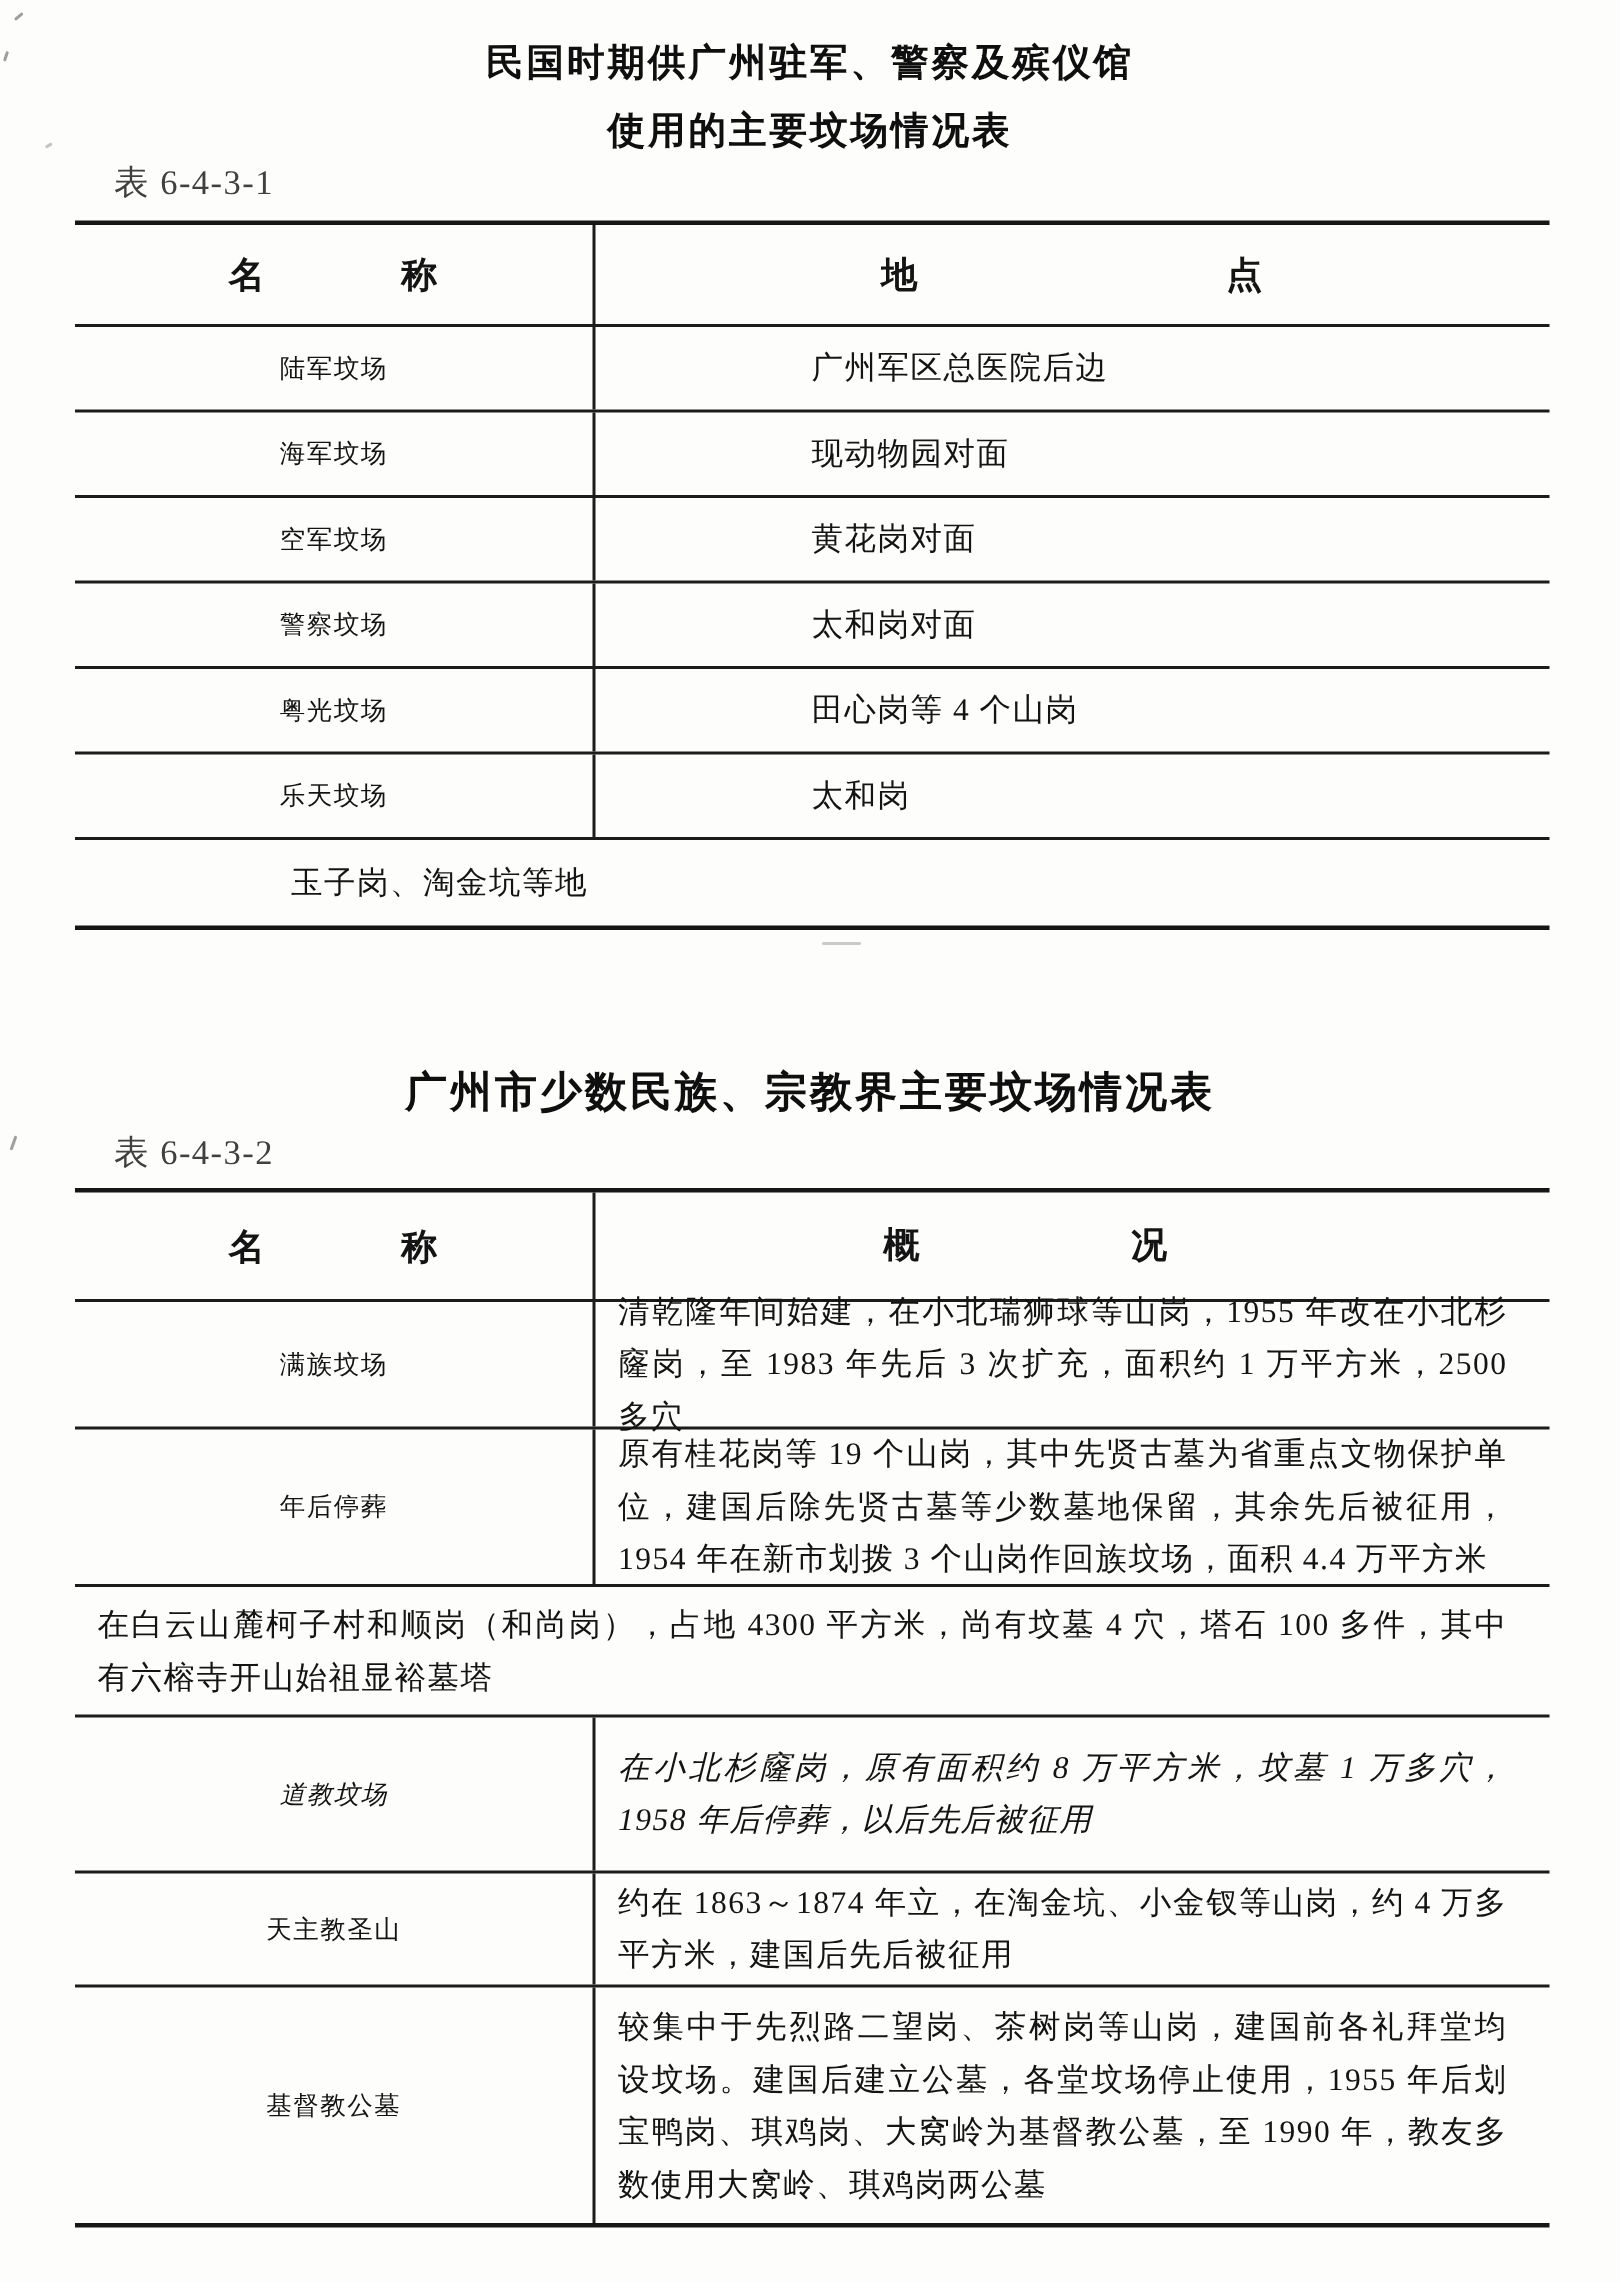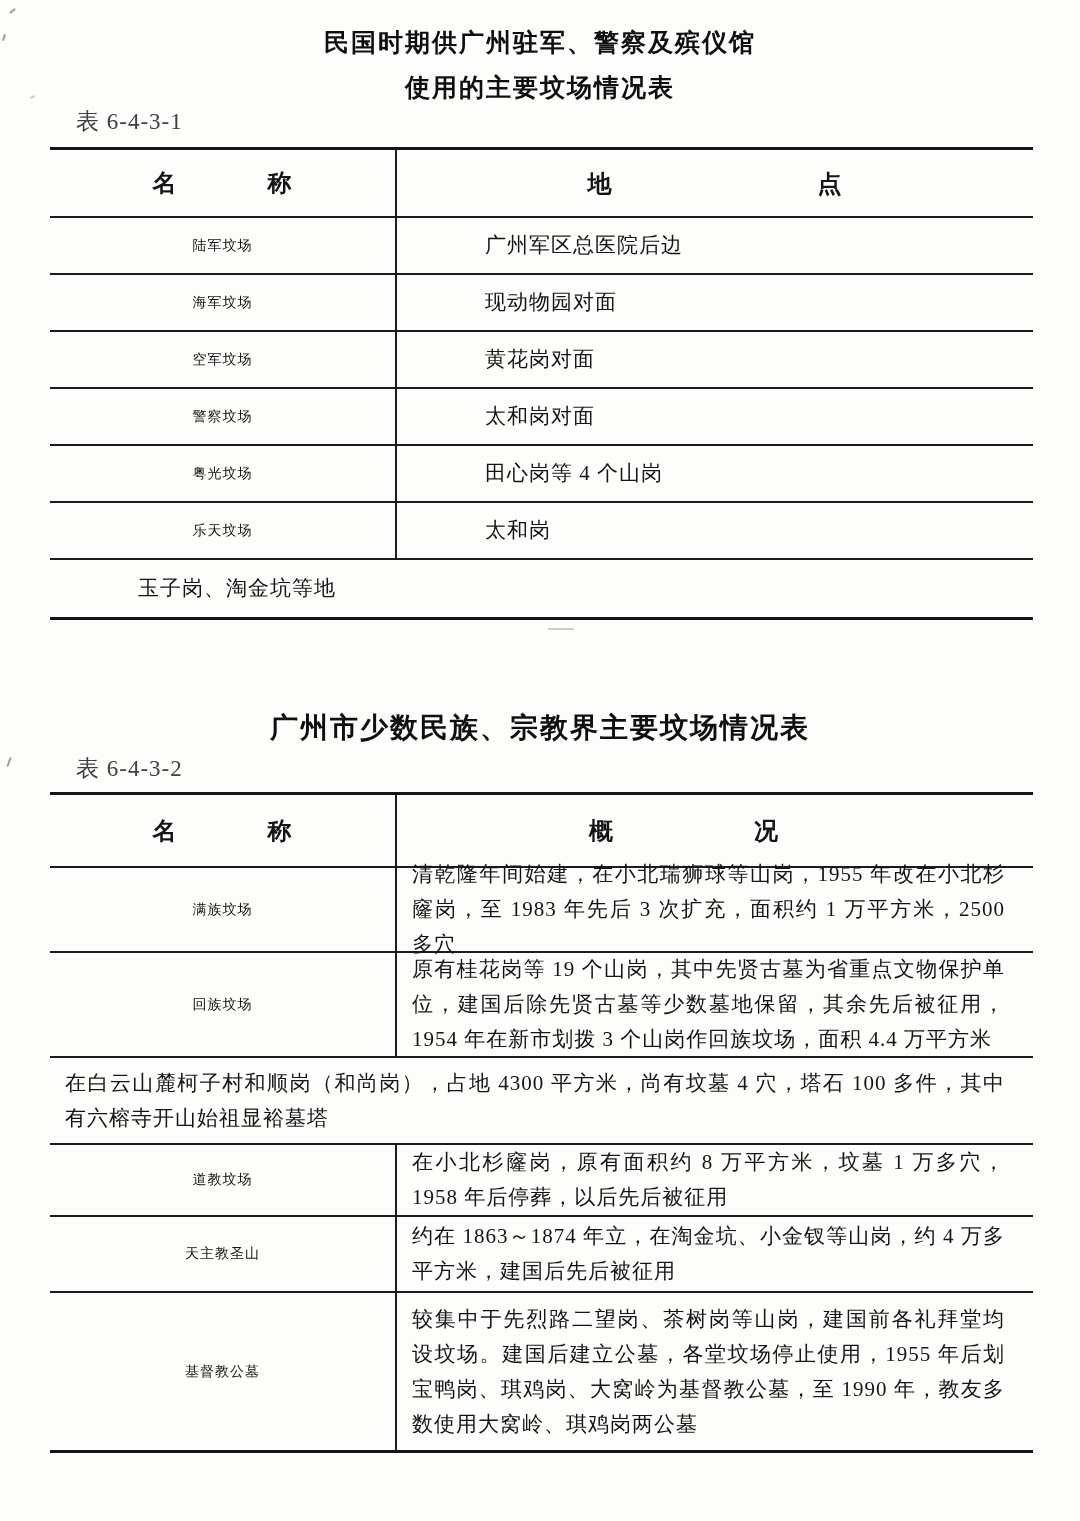--- a/index.html
+++ b/index.html
@@ -36,49 +36,49 @@
   .t1 { top:147px; }
   .t2 { top:792px; }
   .tr { display:flex; border-bottom:2px solid #1c1c1c; }
   .tr:last-child { border-bottom:none; }
   .td { display:flex; align-items:center; }
   .c1 {
     width:347px; flex:0 0 347px;
     border-right:2px solid #1c1c1c;
     justify-content:center;
     text-align:center;
-    font-size:14px; letter-spacing:1px;
+    font-size:17px; letter-spacing:1px;
   }
   .c2 { flex:1; font-size:21px; letter-spacing:1px; line-height:35px; }
 
   
   .hdr {
     font-family:"Liberation Sans","DejaVu Sans",sans-serif;
     font-weight:700; font-size:24px;
   }
   .hdr.c2 { justify-content:center; }
   .spread { display:flex; justify-content:center; align-items:center; }
   .g90  { gap:90px; }
   .g205 { gap:205px; }
   .g140 { gap:140px; margin-right:62px; }
 
   
   .t1 .tr.hrow { height:68px; }
   .t1 .tr.drow { height:57px; }
-  .t1 .c2.loc { justify-content:flex-start; padding-left:88px; }
+  .t1 .c2.loc { justify-content:flex-start; padding-left:120px;margin-left:24px; }
 
   
   .t2 .tr.hrow { height:73px; }
   .t2 .c2.desc {
     justify-content:flex-start;
     padding:6px 28px 6px 15px;
     text-align:justify;
   }
   .rh1 { height:85px; }  .rh2 { height:105px; } .rh3 { height:87px; }
-  .rh4 { height:72px; }  .rh5 { height:76px; }  .rh6 { height:157px; }
+  .rh4 { height:104px;font-style:italic; }  .rh5 { height:76px; }  .rh6 { height:157px; }
 
   
   .mark { position:absolute; background:#6b6b6b; border-radius:1px; opacity:.65; }
   .m1 { left:9px;  top:10px;  width:7px; height:2px; transform:rotate(-40deg); }
   .m2 { left:3px;  top:34px;  width:2px; height:7px; transform:rotate(18deg); }
   .m3 { left:30px; top:96px;  width:5px; height:2px; transform:rotate(-30deg); opacity:.4; }
   .m4 { left:8px;  top:757px; width:2px; height:10px; transform:rotate(20deg); }
   .m5 { left:548px; top:628px; width:26px; height:2px; opacity:.35; }
 </style>
 </head>
@@ -158,21 +158,21 @@
         <span>概</span>
         <span>况</span>
       </div>
     </div>
   </div>
   <div class="tr rh1">
     <div class="td c1">满族坟场</div>
     <div class="td c2 desc">清乾隆年间始建，在小北瑞狮球等山岗，1955 年改在小北杉窿岗，至 1983 年先后 3 次扩充，面积约 1 万平方米，2500 多穴</div>
   </div>
   <div class="tr rh2">
-    <div class="td c1">回族坟场</div>
+    <div class="td c1">年后停葬</div>
     <div class="td c2 desc">原有桂花岗等 19 个山岗，其中先贤古墓为省重点文物保护单位，建国后除先贤古墓等少数墓地保留，其余先后被征用，1954 年在新市划拨 3 个山岗作回族坟场，面积 4.4 万平方米</div>
   </div>
   <div class="tr rh3">
     <div class="td c2 desc">在白云山麓柯子村和顺岗（和尚岗），占地 4300 平方米，尚有坟墓 4 穴，塔石 100 多件，其中有六榕寺开山始祖显裕墓塔</div>
   </div>
   <div class="tr rh4">
     <div class="td c1">道教坟场</div>
     <div class="td c2 desc">在小北杉窿岗，原有面积约 8 万平方米，坟墓 1 万多穴，1958 年后停葬，以后先后被征用</div>
   </div>
   <div class="tr rh5">

